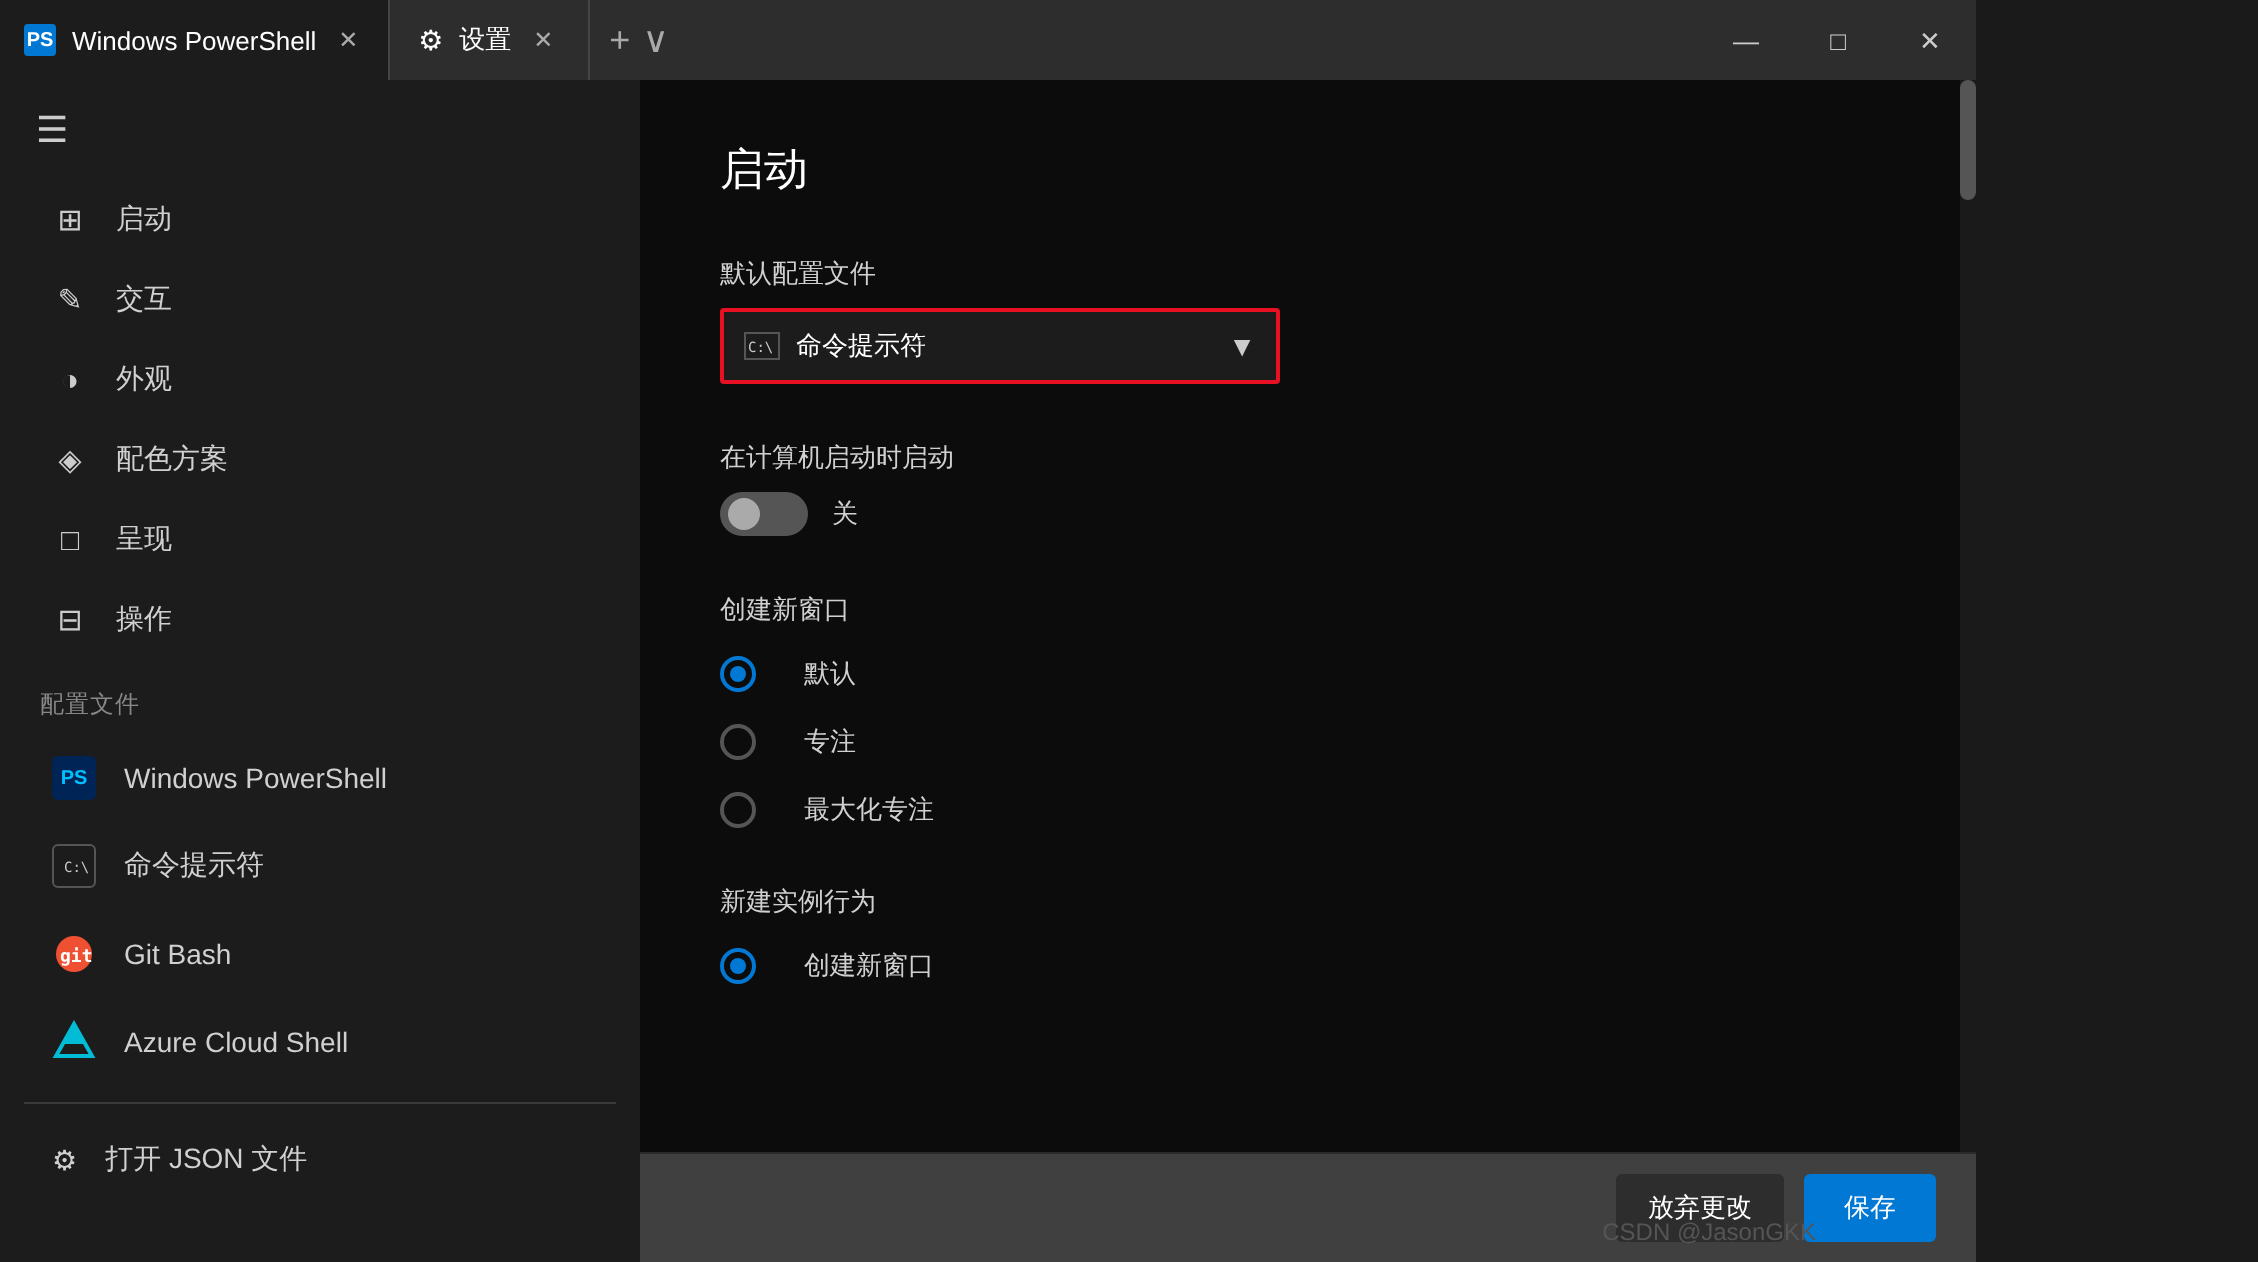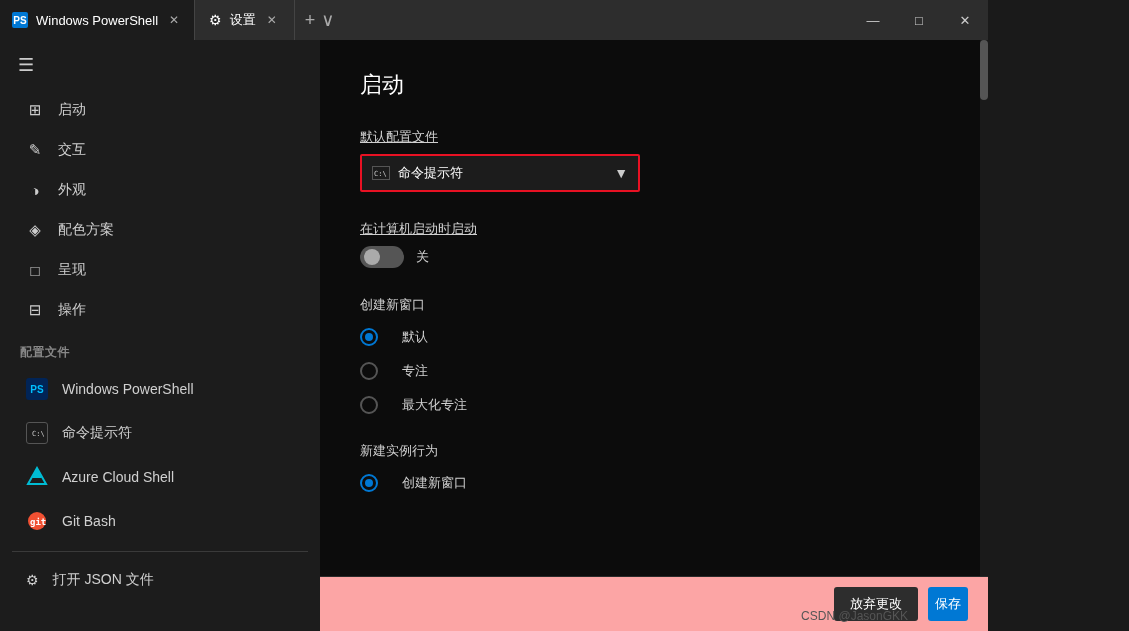--- a/index.html
+++ b/index.html
@@ -149,21 +149,21 @@
       width: 18px; height: 18px;
       display: flex; align-items: center; justify-content: center;
       font-size: 15px;
       color: #ccc;
     }
 
     .sidebar-section-label {
       padding: 14px 20px 6px 20px;
       font-size: 12px;
       color: #888;
-      font-weight: 700;
+      font-weight: 400;
       letter-spacing: 0.5px;
     }
 
     .profile-item {
       display: flex;
       align-items: center;
       padding: 10px 20px;
       gap: 14px;
       color: #d0d0d0;
       font-size: 14px;
@@ -226,21 +226,20 @@
       font-size: 22px;
       color: #ffffff;
       font-weight: 400;
       margin-bottom: 28px;
     }
 
     .form-label {
       font-size: 13px;
       color: #d0d0d0;
       margin-bottom: 8px;
-      text-decoration: underline;
     }
 
     .dropdown-wrapper {
       position: relative;
       margin-bottom: 28px;
       width: 280px;
     }
     .dropdown-display {
       width: 100%;
       background: #1c1c1c;
@@ -349,38 +348,38 @@
       color: #d0d0d0;
       margin-bottom: 14px;
     }
 
     
     .bottom-bar {
       display: flex;
       justify-content: flex-end;
       align-items: center;
       padding: 10px 20px;
-      background: #fca5a5;
+      background: #404040;
       border-top: 1px solid #2a2a2a;
       gap: 10px;
     }
     .btn-discard {
       background: #2d2d2d;
       color: #ffffff;
       border: none;
       padding: 8px 16px;
       font-size: 13px;
       cursor: pointer;
       border-radius: 3px;
     }
     .btn-save {
       background: #0078d4;
       color: #ffffff;
       border: none;
-      padding: 8px 7px;
+      padding: 8px 20px;
       font-size: 13px;
       cursor: pointer;
       border-radius: 3px;
     }
 
     .watermark {
       position: absolute;
       bottom: 8px;
       right: 80px;
       font-size: 12px;
@@ -485,36 +484,36 @@
       <div class="profile-item">
         <div class="profile-icon-cmd">
           <svg width="14" height="10" viewBox="0 0 14 10">
             <rect width="14" height="10" fill="#1c1c1c"></rect>
             <text x="2" y="8" font-size="7" fill="#ccc" font-family="monospace">C:\</text>
           </svg>
         </div>
         <span>命令提示符</span>
       </div>
       <div class="profile-item">
+        <div class="profile-icon-git">
+          <svg width="22" height="22" viewBox="0 0 22 22">
+            <circle cx="11" cy="11" r="9" fill="#f05032"></circle>
+            <text x="4" y="15" font-size="9" fill="white" font-family="monospace" font-weight="bold">git</text>
+          </svg>
+        </div>
+        <span>Git Bash</span>
+      </div>
+      <div class="profile-item">
         <div class="profile-icon-azure">
           <svg width="22" height="22" viewBox="0 0 22 22">
             <polygon points="11,2 20,18 2,18" fill="none" stroke="#00bcd4" stroke-width="2"></polygon>
             <polygon points="11,2 16,12 6,12" fill="#00bcd4"></polygon>
           </svg>
         </div>
         <span>Azure Cloud Shell</span>
-      </div>
-      <div class="profile-item">
-        <div class="profile-icon-git">
-          <svg width="22" height="22" viewBox="0 0 22 22">
-            <circle cx="11" cy="11" r="9" fill="#f05032"></circle>
-            <text x="4" y="15" font-size="9" fill="white" font-family="monospace" font-weight="bold">git</text>
-          </svg>
-        </div>
-        <span>Git Bash</span>
       </div>
 
       <div class="sidebar-divider"></div>
 
       <div class="sidebar-bottom-item">
         <div class="nav-icon">⚙</div>
         <span>打开 JSON 文件</span>
       </div>
     </div>
 

